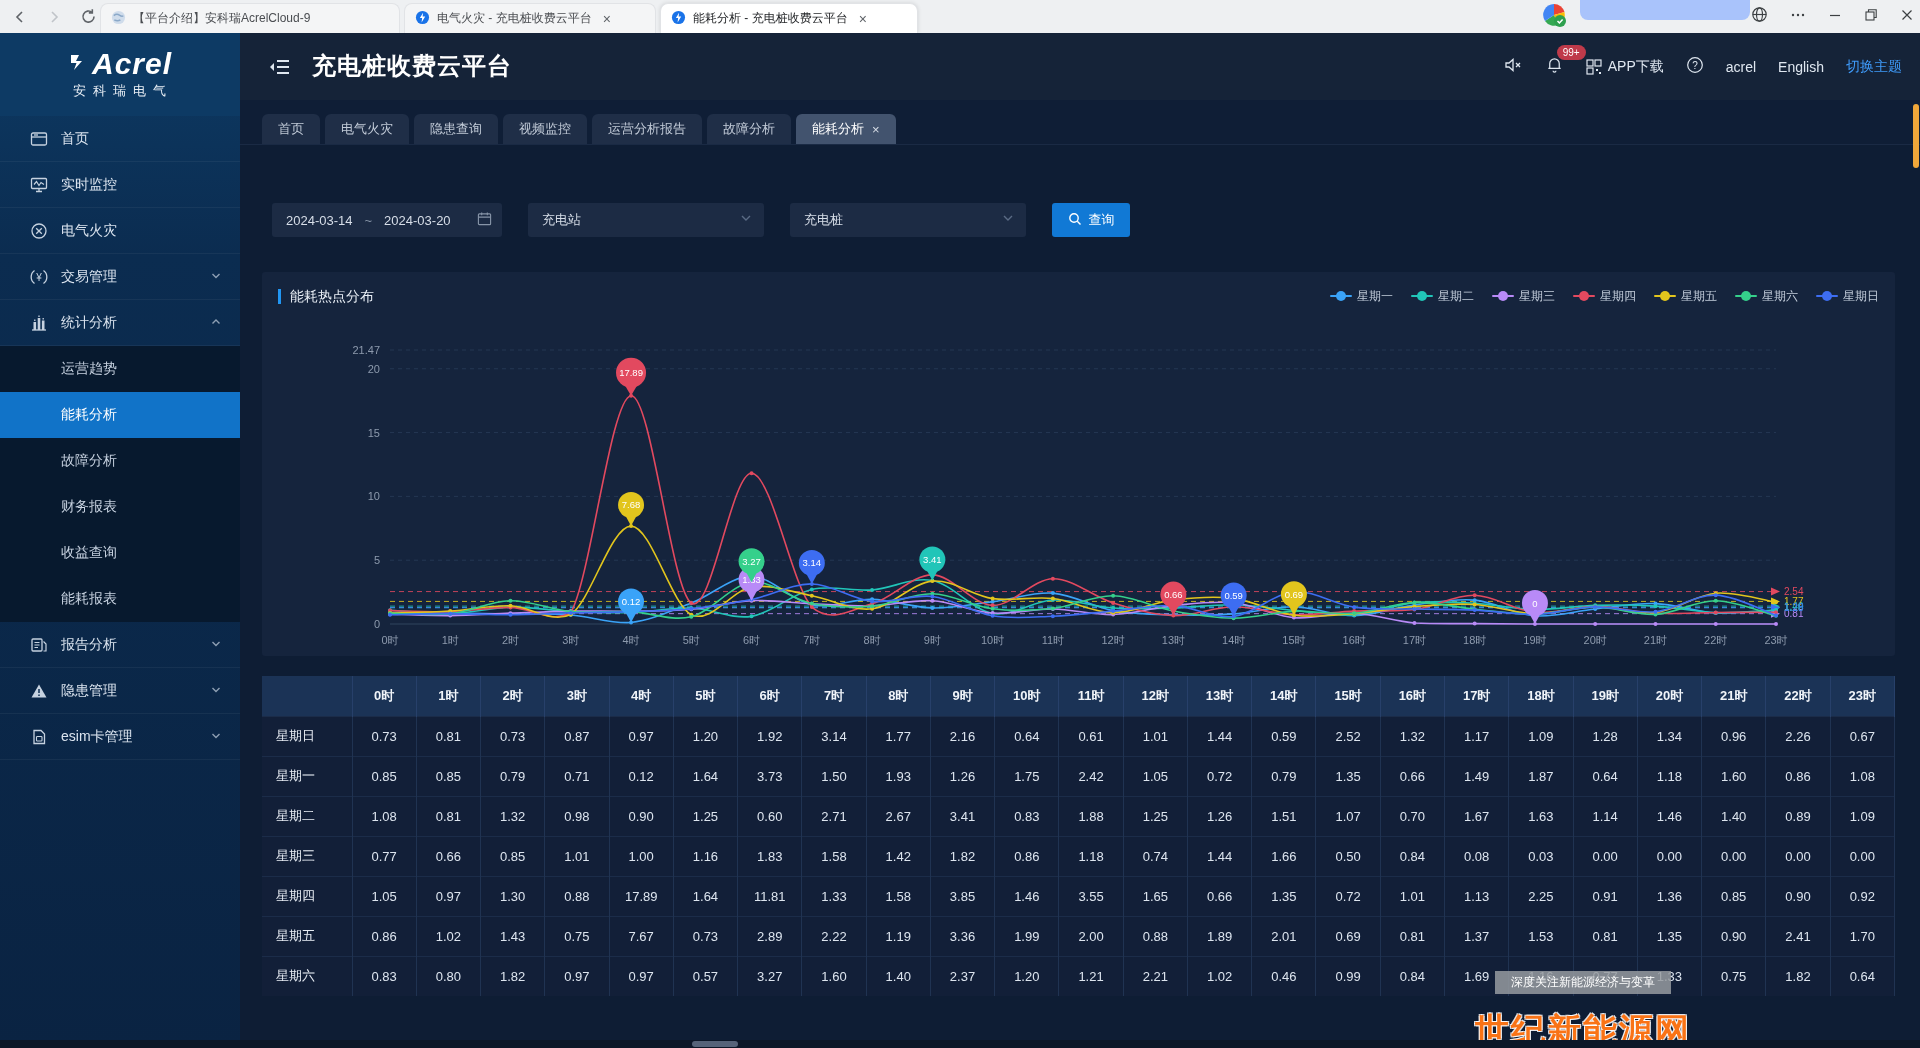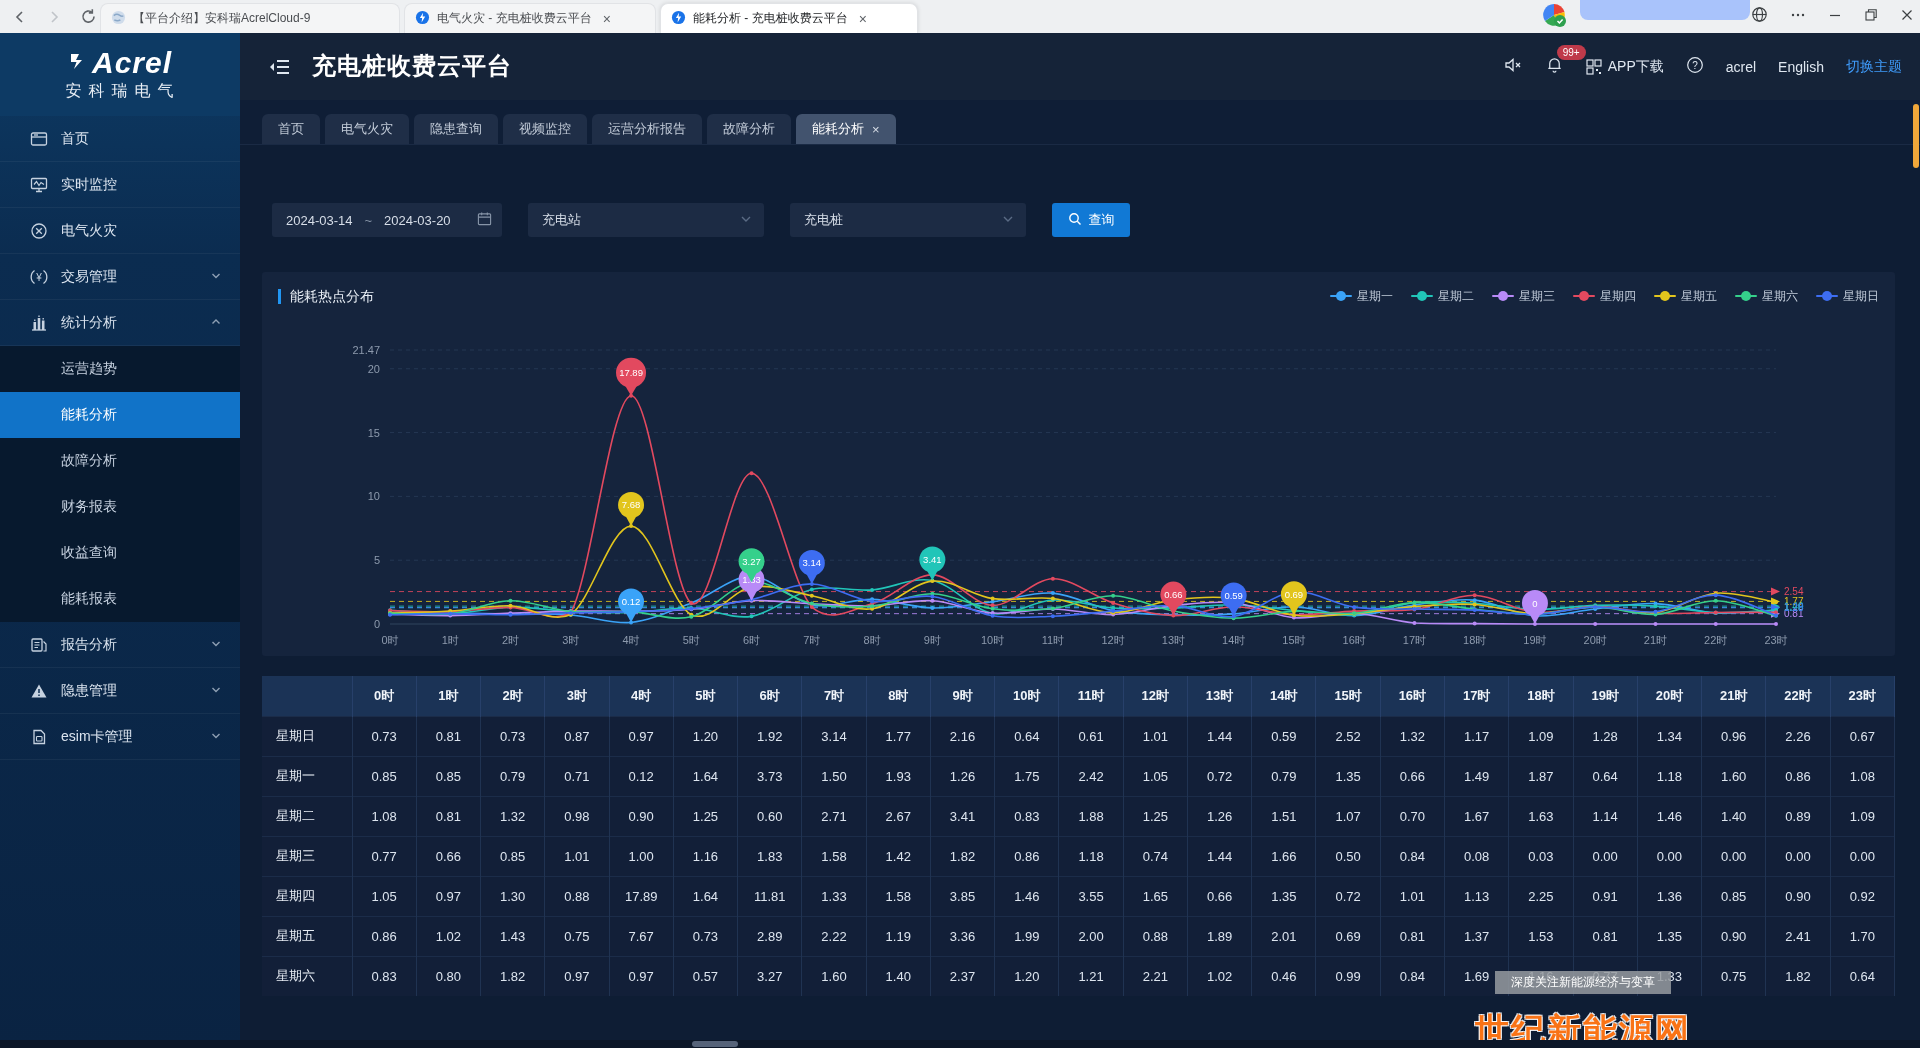--- a/index.html
+++ b/index.html
@@ -25,21 +25,21 @@
   
   .app { position:absolute; left:0; top:33px; width:1920px; height:1015px; }
 
   
   .sidebar { position:absolute; left:0; top:0; width:240px; height:1015px;
     background:linear-gradient(180deg,#0d3a64 0%,#0b2c50 22%,#0a2342 100%); }
   .brand { height:83px; display:flex; flex-direction:column; align-items:center; justify-content:center; background:#0d3a64; }
   .brand .logo-row { display:flex; align-items:flex-start; gap:4px; }
   .brand .logo-mark { width:20px; height:20px; margin-top:3px; }
   .brand .logo-text { color:#fff; font-size:30px; font-weight:bold; font-style:italic; letter-spacing:1px; line-height:30px; }
-  .brand .logo-sub { color:#e8eef5; font-size:16px; letter-spacing:7px; margin-top:3px; margin-left:6px; }
+  .brand .logo-sub { color:#e8eef5; font-size:13px; letter-spacing:7px; margin-top:3px; margin-left:6px; }
   .menu { position:absolute; top:83px; left:0; right:0; }
   .menu-item { height:46px; display:flex; align-items:center; padding:0 18px 0 30px; color:#dbe4ef; font-size:14px;
     border-bottom:1px solid rgba(255,255,255,.05); cursor:pointer; }
   .menu-item .mi-icon { width:18px; height:18px; margin-right:13px; flex:none; }
   .menu-item .mi-label { flex:1; }
   .menu-item .chev { width:12px; height:12px; opacity:.75; }
   .submenu { background:#07192e; }
   .submenu-item { height:46px; display:flex; align-items:center; padding-left:61px; color:#c8d3e1; font-size:14px; cursor:pointer; }
   .submenu-item.active { background:#1173c8; color:#fff; }
 
@@ -62,21 +62,21 @@
   .mtab .mclose { margin-left:8px; color:#d7dde6; font-size:13px; }
 
   
   .content { position:absolute; left:240px; top:112px; width:1680px; height:903px; background:#0e1d34; }
 
   .filters { position:absolute; left:32px; top:58px; height:34px; display:flex; gap:26px; }
   .f-input { background:#1c2b44; border-radius:3px; height:34px; display:flex; align-items:center; color:#d7dee8; font-size:13px; }
   .date-range { width:230px; padding:0 10px 0 14px; gap:8px; }
   .date-range .sep { color:#8795a8; margin:0 4px; }
   .date-range .cal { margin-left:auto; }
-  .sel { width:236px; padding:0 12px 0 14px; justify-content:space-between; }
+  .sel { width:236px; padding:0 12px 0 14px; justify-content:space-between;font-family:Liberation Mono, monospace; }
   .query-btn { width:78px; height:34px; background:#1179d5; border-radius:3px; display:flex; align-items:center; justify-content:center;
     gap:7px; color:#fff; font-size:13px; cursor:pointer; }
 
   
   .chart-card { position:absolute; left:22px; top:127px; width:1633px; height:384px; background:#15243d; border-radius:3px; }
   .cc-head { position:absolute; left:16px; top:14px; right:16px; height:20px; display:flex; align-items:center; }
   .cc-title { color:#e8eef5; font-size:14px; padding-left:9px; border-left:3px solid #2196f3; line-height:15px; }
   .legend { margin-left:auto; display:flex; align-items:center; gap:18px; }
   .legend-item { display:flex; align-items:center; gap:5px; color:#c3cddb; font-size:12px; cursor:pointer; }
   .legend-glyph { position:relative; width:22px; height:8px; }

